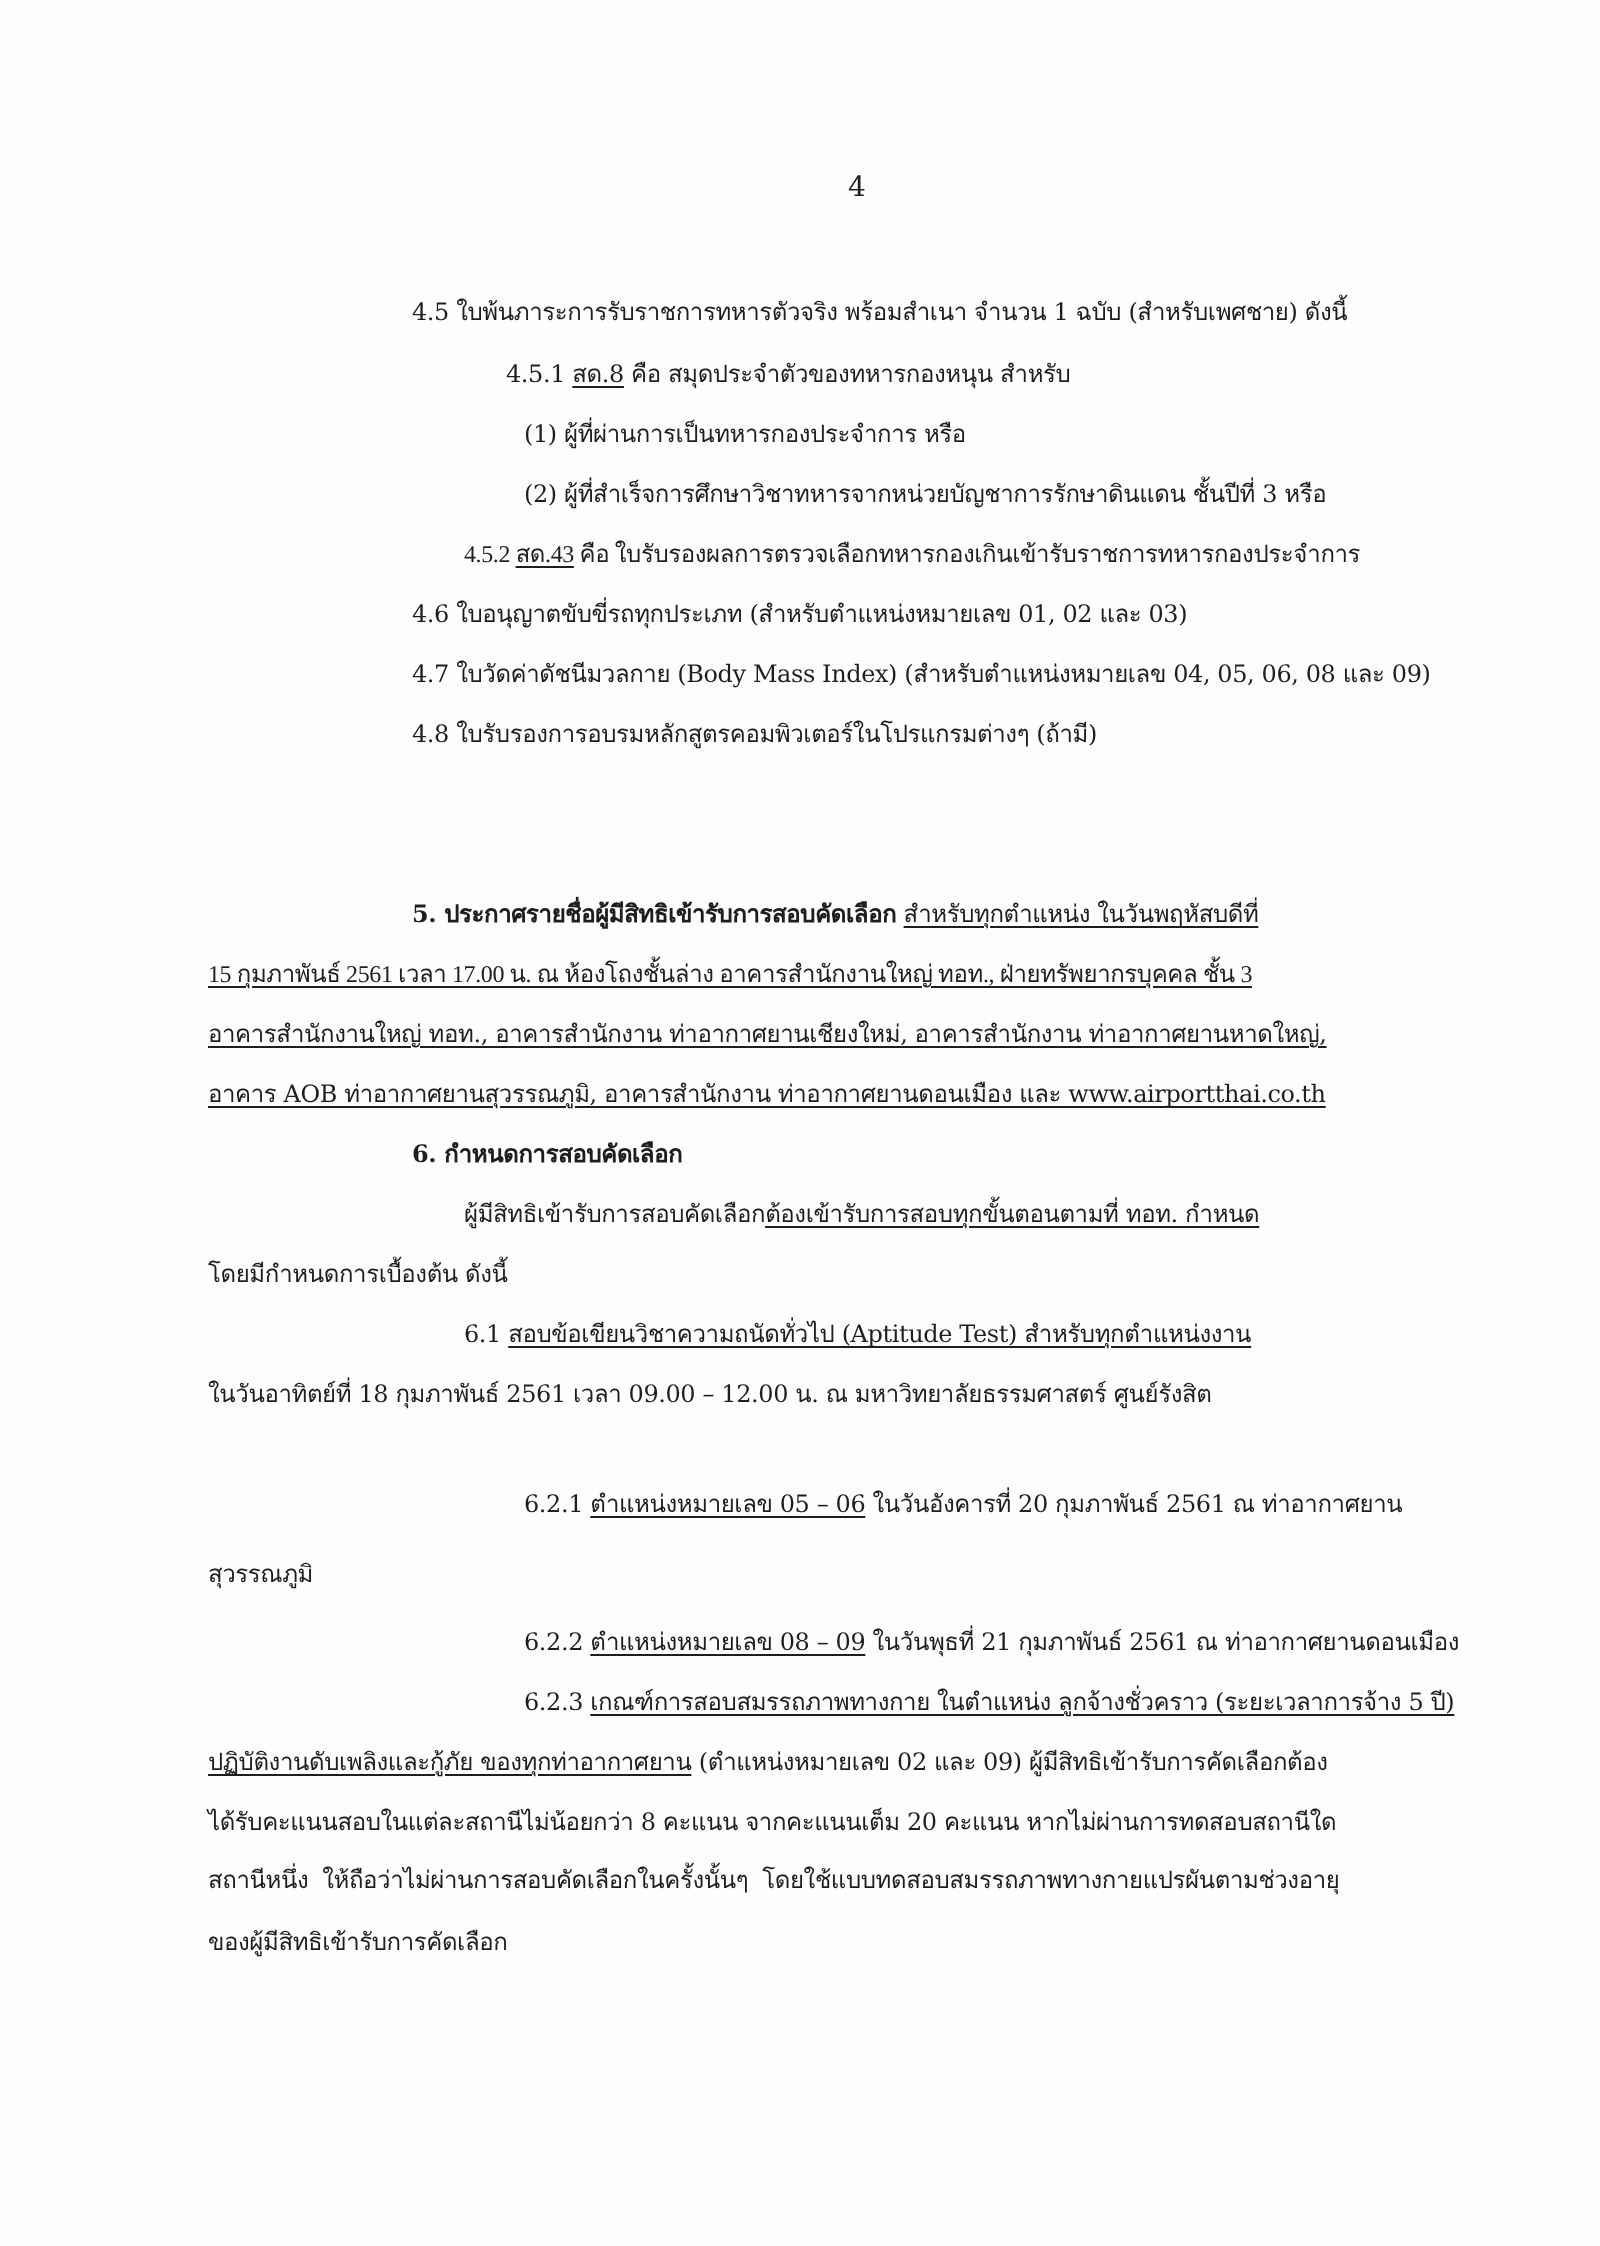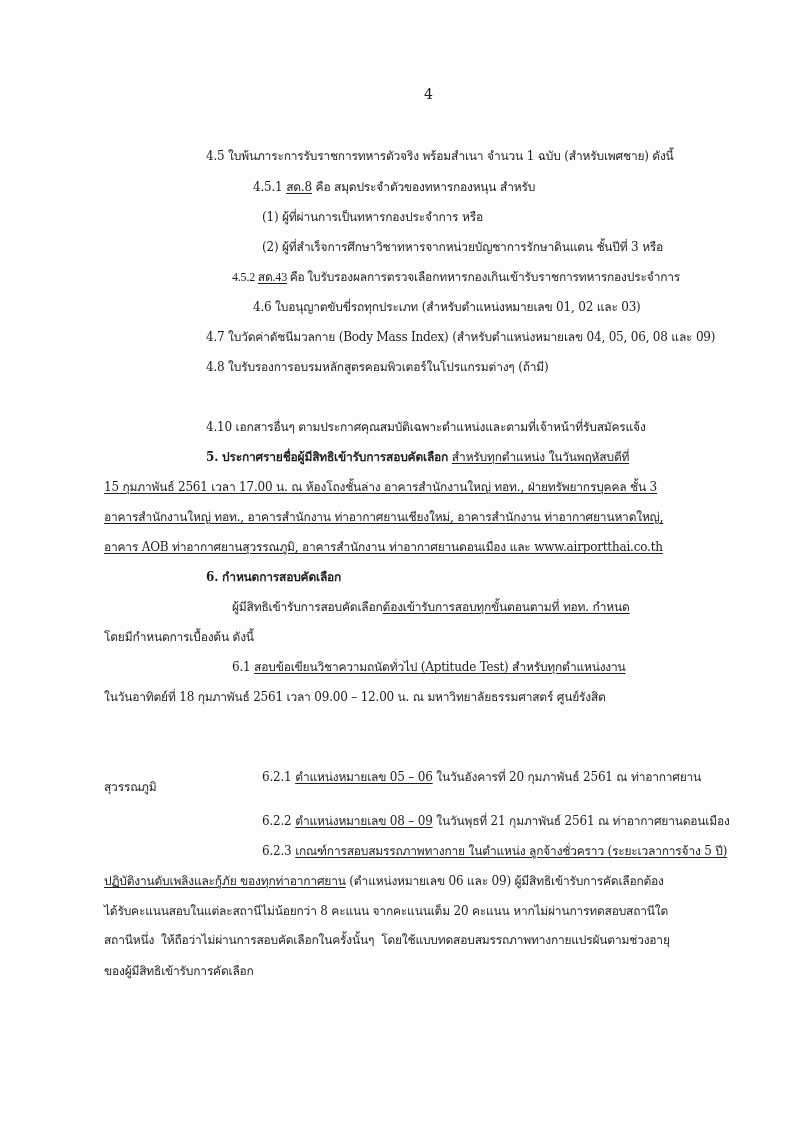--- a/index.html
+++ b/index.html
@@ -15,41 +15,40 @@
 <body>
 
 <div class="page">
   <div class="pnum">4</div>
 
   <div class="ln" style="left:206px;top:146px;">4.5  ใบพ้นภาระการรับราชการทหารตัวจริง พร้อมสำเนา จำนวน 1 ฉบับ (สำหรับเพศชาย) ดังนี้</div>
   <div class="ln" style="left:232px;top:177px;margin-left:21px;"><span>4.5.1 </span><span class="u">สด.8</span><span> คือ สมุดประจำตัวของทหารกองหนุน สำหรับ</span></div>
   <div class="ln" style="left:262px;top:207px;">(1)  ผู้ที่ผ่านการเป็นทหารกองประจำการ หรือ</div>
   <div class="ln" style="left:262px;top:237px;">(2)  ผู้ที่สำเร็จการศึกษาวิชาทหารจากหน่วยบัญชาการรักษาดินแดน ชั้นปีที่ 3 หรือ</div>
   <div class="ln" style="left:232px;top:267px;font-family:Liberation Serif, serif;"><span>4.5.2 </span><span class="u">สด.43</span><span> คือ ใบรับรองผลการตรวจเลือกทหารกองเกินเข้ารับราชการทหารกองประจำการ</span></div>
-  <div class="ln" style="left:206px;top:297px;margin-left:47px;">4.6  ใบอนุญาตขับขี่รถทุกประเภท (สำหรับตำแหน่งหมายเลข 01, 02 และ 03)</div>
+  <div class="ln" style="left:206px;top:297px;">4.6  ใบอนุญาตขับขี่รถทุกประเภท (สำหรับตำแหน่งหมายเลข 01, 02 และ 03)</div>
   <div class="ln" style="left:206px;top:327px;">4.7  ใบวัดค่าดัชนีมวลกาย (Body Mass Index) (สำหรับตำแหน่งหมายเลข 04, 05, 06, 08 และ 09)</div>
   <div class="ln" style="left:206px;top:357px;">4.8  ใบรับรองการอบรมหลักสูตรคอมพิวเตอร์ในโปรแกรมต่างๆ (ถ้ามี)</div>
-  <div class="ln" style="left:206px;top:417px;">4.10 เอกสารอื่นๆ ตามประกาศคุณสมบัติเฉพาะตำแหน่งและตามที่เจ้าหน้าที่รับสมัครแจ้ง</div>
 
   <div class="ln" style="left:206px;top:447px;"><span class="b">5.  ประกาศรายชื่อผู้มีสิทธิเข้ารับการสอบคัดเลือก</span> <span class="u">สำหรับทุกตำแหน่ง ในวันพฤหัสบดีที่</span></div>
-  <div class="ln u" style="left:104px;top:477px;">15 กุมภาพันธ์ 2561 เวลา 17.00 น. ณ ห้องโถงชั้นล่าง อาคารสำนักงานใหญ่ ทอท., ฝ่ายทรัพยากรบุคคล ชั้น 3</div>
+  <div class="ln u" style="left:104px;top:477px;font-family:Liberation Serif, serif;">15 กุมภาพันธ์ 2561 เวลา 17.00 น. ณ ห้องโถงชั้นล่าง อาคารสำนักงานใหญ่ ทอท., ฝ่ายทรัพยากรบุคคล ชั้น 3</div>
   <div class="ln u" style="left:104px;top:507px;">อาคารสำนักงานใหญ่ ทอท., อาคารสำนักงาน ท่าอากาศยานเชียงใหม่, อาคารสำนักงาน ท่าอากาศยานหาดใหญ่,</div>
   <div class="ln u" style="left:104px;top:537px;">อาคาร AOB ท่าอากาศยานสุวรรณภูมิ, อาคารสำนักงาน ท่าอากาศยานดอนเมือง และ www.airportthai.co.th</div>
 
   <div class="ln b" style="left:206px;top:567px;">6.  กำหนดการสอบคัดเลือก</div>
   <div class="ln" style="left:232px;top:597px;"><span>ผู้มีสิทธิเข้ารับการสอบคัดเลือก</span><span class="u">ต้องเข้ารับการสอบทุกขั้นตอนตามที่ ทอท. กำหนด</span></div>
   <div class="ln" style="left:104px;top:627px;">โดยมีกำหนดการเบื้องต้น ดังนี้</div>
 
   <div class="ln" style="left:232px;top:657px;"><span>6.1  </span><span class="u">สอบข้อเขียนวิชาความถนัดทั่วไป (Aptitude Test) สำหรับทุกตำแหน่งงาน</span></div>
   <div class="ln" style="left:104px;top:687px;">ในวันอาทิตย์ที่ 18 กุมภาพันธ์ 2561 เวลา 09.00 – 12.00 น. ณ มหาวิทยาลัยธรรมศาสตร์ ศูนย์รังสิต</div>
 
 
-  <div class="ln" style="left:262px;top:767px;text-align:right;"><span>6.2.1  </span><span class="u">ตำแหน่งหมายเลข 05 – 06</span><span> ในวันอังคารที่ 20 กุมภาพันธ์ 2561 ณ ท่าอากาศยาน</span></div>
+  <div class="ln" style="left:262px;top:742px;text-align:right;"><span>6.2.1  </span><span class="u">ตำแหน่งหมายเลข 05 – 06</span><span> ในวันอังคารที่ 20 กุมภาพันธ์ 2561 ณ ท่าอากาศยาน</span></div>
   <div class="ln" style="left:104px;top:777px;">สุวรรณภูมิ</div>
 
   <div class="ln" style="left:262px;top:811px;"><span>6.2.2  </span><span class="u">ตำแหน่งหมายเลข 08 – 09</span><span> ในวันพุธที่ 21 กุมภาพันธ์ 2561 ณ ท่าอากาศยานดอนเมือง</span></div>
 
   <div class="ln" style="left:262px;top:841px;"><span>6.2.3  </span><span class="u">เกณฑ์การสอบสมรรถภาพทางกาย ในตำแหน่ง ลูกจ้างชั่วคราว (ระยะเวลาการจ้าง 5 ปี)</span></div>
-  <div class="ln" style="left:104px;top:871px;"><span class="u">ปฏิบัติงานดับเพลิงและกู้ภัย ของทุกท่าอากาศยาน</span><span> (ตำแหน่งหมายเลข 06 และ 09) ผู้มีสิทธิเข้ารับการคัดเลือกต้อง</span></div>
+  <div class="ln" style="left:104px;top:871px;"><span class="u">ปฏิบัติงานดับเพลิงและกู้ภัย ของทุกท่าอากาศยาน</span><span> (ตำแหน่งหมายเลข 02 และ 09) ผู้มีสิทธิเข้ารับการคัดเลือกต้อง</span></div>
   <div class="ln" style="left:104px;top:901px;">ได้รับคะแนนสอบในแต่ละสถานีไม่น้อยกว่า 8 คะแนน จากคะแนนเต็ม 20 คะแนน หากไม่ผ่านการทดสอบสถานีใด</div>
   <div class="ln" style="left:104px;top:931px;font-family:Liberation Mono, monospace;">สถานีหนึ่ง ให้ถือว่าไม่ผ่านการสอบคัดเลือกในครั้งนั้นๆ โดยใช้แบบทดสอบสมรรถภาพทางกายแปรผันตามช่วงอายุ</div>
   <div class="ln" style="left:104px;top:961px;">ของผู้มีสิทธิเข้ารับการคัดเลือก</div>
 </div>
 
 </body></html>

